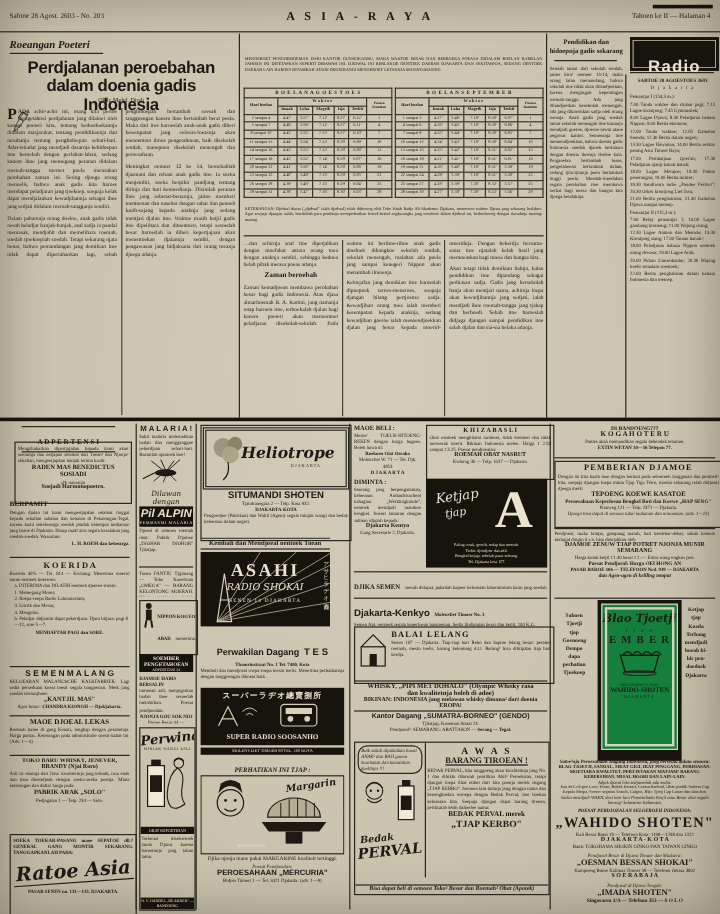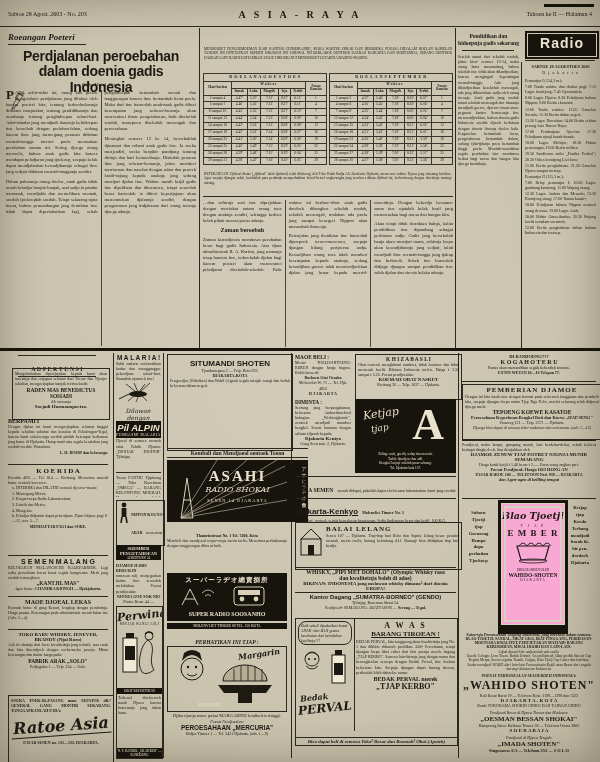--- a/index.html
+++ b/index.html
@@ -290,21 +290,21 @@
     <div>Zaman kemadjoean membawa perobahan besar bagi gadis Indonesia. Atas djasa almarhoemah R. A. Kartini, jang namanja tetap haroem itoe, terboekalah djalan bagi kaoem poeteri akan menoentoet peladjaran disekolah-sekolah. Pada waktoe ini beriboe-riboe anak gadis doedoek dibangkoe sekolah rendah, sekolah menengah, malahan ada poela jang sampai kenegeri Nippon akan menambah ilmoenja.</div>
     <div style="margin-top:3px;">Keinsjafan jang demikian itoe haroeslah dipoepoek teroes-meneroes, soepaja djangan hilang pertjoema sadja. Kewadjiban orang toea ialah memberi kesempatan kepada anaknja, sedang kewadjiban goeroe ialah menoendjoekkan djalan jang benar kepada moerid-moeridnja. Dengan bekerdja bersama-sama itoe njatalah kelak hasil jang memoeaskan bagi noesa dan bangsa kita.</div>
     <div style="margin-top:3px;">Akan tetapi tidak demikian halnja, kalau pendidikan itoe dipandang sebagai perhiasan sadja. Gadis jang bersekolah hanja akan mentjari nama, achirnja loepa akan kewadjibannja jang sedjati, ialah mendjadi iboe roemah-tangga jang tjakap dan berboedi. Sebab itoe haroeslah didjaga djangan sampai pendidikan itoe salah djalan dan sia-sia belaka adanja.</div>
   </div>
 
   <div class="abs b c" style="left:458px;top:33px;width:61px;font-size:5.6px;line-height:1.25;">Pendidikan dan hidoepnja gadis sekarang</div>
   <div class="hr" style="left:462px;top:50px;width:52px;"></div>
   <div class="abs clip j micro" style="left:458px;top:54px;width:61px;height:292px;">Setelah tamat dari sekolah rendah, jaitoe kira² oemoer 13-14, maka orang lama memandang, bahwa sekolah itoe tidak akan dilandjoetkan, karena mengingati kepentingan roemah-tangga. Ada jang dilandjoetkan kesekolah menengah, ada jang dikawinkan sadja oleh orang toeanja. Anak gadis jang soedah tamat sekolah menengah itoe biasanja mendjadi goeroe, djoeroe-rawat ataoe pegawai kantor. Semoeanja itoe menoendjoekkan, bahwa doenia gadis Indonesia soedah djaoeh berlainan dengan doenia iboenja doeloe kala. Pergaoelan bertambah loeas, pengetahoean bertambah dalam, sedang tjita-tjitanja poen bertambah tinggi poela. Moedah-moedahan segala perobahan itoe membawa berkat bagi noesa dan bangsa kita djoega hendaknja.</div>
 
   <div class="abs black box c" style="left:525px;top:31px;width:70px;height:24px;border:2px solid #17130d;box-shadow:0 0 0 1px #cdc6b2 inset;">
-    <div class="b sans" style="font-size:14px;margin-top:2px;letter-spacing:1px;">Radio</div>
+    <div class="b sans" style="font-size:14px;margin-top:14px;letter-spacing:1px;">Radio</div>
   </div>
   <div class="hr" style="left:525px;top:60px;width:70px;"></div>
   <div class="abs c b" style="left:525px;top:64px;width:71px;font-size:4.2px;">SABTOE 28 AGOESTOES 2603</div>
   <div class="abs c" style="left:525px;top:70px;width:71px;font-size:4.2px;letter-spacing:1px;">D j a k a r t a</div>
   <div class="abs clip micro j" style="left:525px;top:78px;width:71px;height:268px;">
       <div class="radio-line">Pemantjar I (154,3 m.):</div>
       <div class="radio-line">7.00 Tanda waktoe dan chabar pagi; 7.15 Lagoe krontjong; 7.45 Gymnastiek;</div>
       <div class="radio-line">8.00 Lagoe Djawa; 8.30 Peladjaran bahasa Nippon; 9.00 Berita ekonomi;</div>
       <div class="radio-line">12.00 Tanda waktoe; 12.05 Gamelan Soenda; 12.30 Berita dalam negeri;</div>
       <div class="radio-line">13.30 Lagoe Hawaiian; 14.00 Berita sekitar perang Asia Timoer Raya;</div>
@@ -427,46 +427,57 @@
       <path d="M30 14 q6 4 4 14 q-2 10 2 16 q-8 6 -12 2 q-4 -6 -2 -16 q2 -12 8 -16" fill="none" stroke="#1d1a14" stroke-width=".9"></path>
       <circle cx="31" cy="10" r="4" fill="none" stroke="#1d1a14" stroke-width=".9"></circle>
       <path d="M27 8 q4 -4 8 0" stroke="#1d1a14" stroke-width="1.4" fill="none"></path>
     </svg>
     <div class="black" style="font-size:3.4px;padding:1px 0;">OBAT KEPOETIHAN</div>
     <div class="micro j" style="padding:1px;">Terkenal diseloeroeh tanah Djawa karena haroemnja jang tahan lama.</div>
     <div class="black" style="font-size:3.2px;padding:1px 0;position:absolute;bottom:0;left:0;right:0;">N. V. HANDEL „DE AKKER" — BANDOENG</div>
   </div>
 
   <div class="abs box clip c" style="left:167px;top:354px;width:120px;height:91px;padding:2px;">
+    <div class="dbox" style="height:46px;position:relative;margin:1px;">
+      <svg width="34" height="40" viewBox="0 0 34 40" style="position:absolute;left:2px;top:2px;">
+        <circle cx="12" cy="12" r="8" fill="#9d977f"></circle>
+          <circle cx="22" cy="9" r="6" fill="#8a8468"></circle>
+        <circle cx="18" cy="18" r="7" fill="#aba687"></circle>
+          <path d="M16 24 q2 10 -4 15" stroke="#1d1a14" fill="none"></path>
+      </svg>
+      <div class="scr b" style="font-size:13px;margin-top:12px;margin-left:20px;">Heliotrope</div>
+      <div style="font-size:3.4px;margin-left:50px;letter-spacing:1px;">DJAKARTA</div>
+    </div>
     <div class="b sans" style="font-size:8px;margin-top:2px;">SITUMANDI  SHOTEN</div>
     <div class="micro">Tjandranegara 2 — Telp. Kota 932.</div>
     <div class="b" style="font-size:4px;">DJAKARTA-KOTA</div>
     <div class="micro j">Pengoedjoe (Pabrikan) dan Wakil (Agent) segala minjak wangi dan bedak keloearan dalam negeri.</div>
   </div>
-  <div class="abs clip c" style="left:167px;top:448px;width:141px;height:82px;">
+  <div class="abs clip c" style="left:167px;top:448px;width:108px;height:82px;">
     <div class="b" style="font-size:5.6px;border-top:1px solid #2b2820;border-bottom:1px solid #2b2820;padding:1px 0;">Kembali dan Mendjoeal oentoek Toean</div>
     <div class="black" style="height:62px;position:relative;margin-top:2px;">
       <svg width="120" height="62" viewBox="0 0 120 62" style="position:absolute;left:0;top:0;">
         <g stroke="#d8d0b8" stroke-width=".7" opacity=".8">
           <line x1="14" y1="58" x2="118" y2="6"></line>
             <line x1="14" y1="58" x2="110" y2="0"></line>
           <line x1="14" y1="58" x2="120" y2="22"></line>
             <line x1="14" y1="58" x2="120" y2="40"></line>
           <line x1="14" y1="58" x2="80" y2="0"></line>
             <line x1="14" y1="58" x2="50" y2="0"></line>
         </g>
         <path d="M14 58 L20 18 L26 58 Z M16 40 L24 40" fill="none" stroke="#d8d0b8" stroke-width="1"></path>
       </svg>
       <div style="writing-mode:vertical-rl;position:absolute;right:2px;top:4px;font-size:5px;color:#d8d0b8;">アサヒラヂオ商會</div>
       <div class="b" style="font-size:15px;letter-spacing:2px;padding-top:8px;">ASAHI</div>
       <div class="scr" style="font-size:8px;">RADIO  SHOKAI</div>
       <div style="font-size:4.4px;letter-spacing:1px;margin-top:4px;">SENEN 14  DJAKARTA</div>
     </div>
   </div>
   <div class="abs clip c" style="left:167px;top:533px;width:120px;height:38px;">
+    <div><span class="b sans" style="font-size:7.5px;">Perwakilan  Dagang</span> <span class="b sans" style="font-size:8px;">T E S</span></div>
     <div class="b micro">Thamrinstraat No. 1 Tel. 7400, Kota</div>
     <div class="micro j">Membeli dan mendjoeal roepa-roepa mesin toelis. Menerima perbaikannja dengan tanggoengan diboeat baik.</div>
   </div>
   <div class="abs clip c" style="left:167px;top:573px;width:120px;height:62px;">
     <div class="black" style="height:48px;position:relative;">
       <div class="b" style="font-size:6.5px;padding-top:3px;letter-spacing:1px;">スーパーラヂオ總賣捌所</div>
       <svg width="110" height="22" viewBox="0 0 110 22">
         <rect x="62" y="2" width="30" height="18" rx="3" fill="none" stroke="#d8d0b8" stroke-width="1"></rect>
         <circle cx="70" cy="14" r="2.4" fill="#d8d0b8"></circle>
           <circle cx="84" cy="14" r="2.4" fill="#d8d0b8"></circle>
@@ -536,21 +547,21 @@
         <div class="">Bengkel ketjap: sebelah pasar sebrang.</div>
         <div class="">Tel. Djakarta kota 157.</div>
       </div>
   </div>
   <div class="abs clip" style="left:295px;top:476px;width:161px;height:20px;border-top:1px solid #2b2820;padding-top:1px;">
     <span class="b" style="font-size:5.6px;">DJIKA  SEMEN</span>
     <span class="micro">soesah didapat, pakailah kapoer keloearan laboratorium kami jang soedah ternjata koeat. Sedia selaloe:</span>
     
   </div>
   <div class="abs clip" style="left:295px;top:498px;width:161px;height:22px;border-top:1px solid #2b2820;padding-top:1px;">
-    <span class="b sans" style="font-size:8px;text-decoration:underline;">Djakarta-Kenkyo</span>
+    <span class="b sans" style="font-size:8px;">Djakarta-Kenkyo</span>
     <span class="b micro">Molenvliet Timoer No. 3</span>
     <div class="micro">Semen Api, oentoek segala keperloean bangoenan. Sedia lindjangan besar dan ketjil, 100 K.G.</div>
   </div>
   <div class="abs box clip" style="left:295px;top:522px;width:161px;height:42px;padding:2px;">
     <svg width="26" height="34" viewBox="0 0 26 34" style="float:left;margin-right:2px;">
       <rect x="3" y="14" width="20" height="16" fill="none" stroke="#1d1a14"></rect>
       <path d="M3 14 L13 4 L23 14" fill="none" stroke="#1d1a14"></path>
       <rect x="10" y="20" width="6" height="10" fill="#1d1a14"></rect>
     </svg>
     <div class="b" style="font-size:7px;letter-spacing:1px;">BALAI  LELANG</div>
@@ -617,21 +628,21 @@
       <div class="">Saboen</div>
       <div class="">Tjoetji</div>
       <div class="">tjap</div>
       <div class="">Goenoeng</div>
       <div class="">Dempo</div>
       <div class="">dapa</div>
       <div class="">perhatian</div>
       <div class="">Tjoekoep</div>
     </div>
   <div class="abs black clip" style="left:498px;top:500px;width:64px;height:128px;padding:3px;">
-    <div class="c" style="background:#f9a8d4;color:#1d1a14;height:120px;border:1px solid #d8d2bd;outline:2px solid #d8d2bd;outline-offset:-5px;position:relative;">
+    <div class="c" style="background:#15803d;color:#1d1a14;height:120px;border:1px solid #d8d2bd;outline:2px solid #d8d2bd;outline-offset:-5px;position:relative;">
       <div class="scr b" style="font-size:9.5px;padding-top:6px;">Blao Tjoetji</div>
       <div style="font-size:3.6px;letter-spacing:2px;margin-top:3px;">T J A P</div>
       <div class="b" style="font-size:9px;letter-spacing:1px;">E M B E R</div>
       <svg width="44" height="26" viewBox="0 0 44 26">
         <path d="M6 8 h32 l-4 14 h-24 Z" fill="none" stroke="#1d1a14" stroke-width="1.2"></path>
         <path d="M8 8 q4 -6 8 0 q4 -6 8 0 q4 -6 8 0 q4 -6 8 0" fill="none" stroke="#1d1a14" stroke-width=".9"></path>
         <ellipse cx="22" cy="23" rx="14" ry="2" fill="none" stroke="#1d1a14" stroke-width=".8"></ellipse>
       </svg>
       <div style="font-size:3.2px;">DIKLOEARKEN  OLEH</div>
       <div class="b" style="font-size:5.6px;">WAHIDO-SHOTEN</div>

